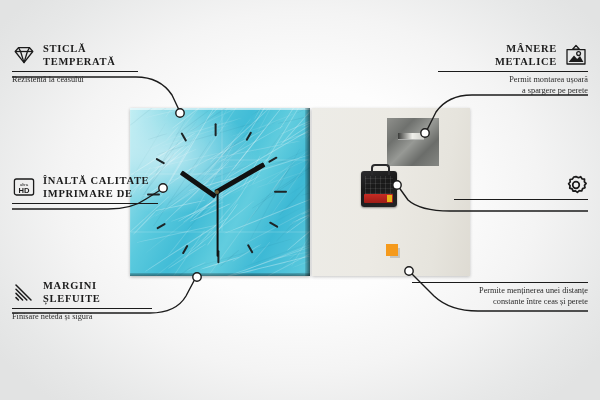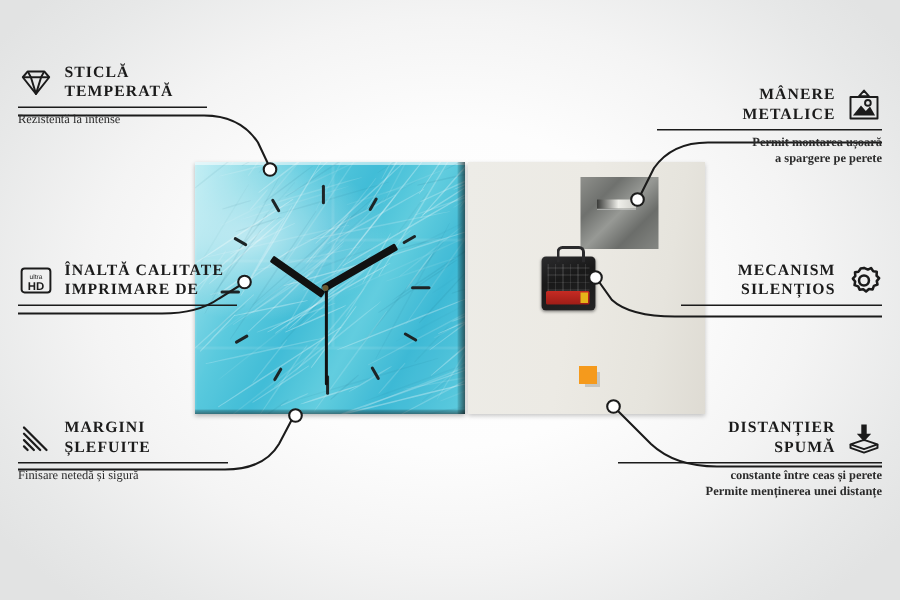--- a/index.html
+++ b/index.html
@@ -107,21 +107,21 @@
   }
   .co-rule{height:1px;background:#1b1b1b;margin-top:3px;}
   .co-sub{
     font-size:8.3px;color:#2a2a2a;line-height:10.5px;margin-top:3px;
   }
   .left .co-head{justify-content:flex-start;}
   .left .co-title{text-align:left;}
   .left .co-sub{text-align:left;}
   .right .co-head{flex-direction:row;justify-content:flex-end;}
   .right .co-title{text-align:right;}
-  .right .co-sub{text-align:right;font-weight:bold;}
+  .right .co-sub{text-align:right;}
 
   .ico{width:24px;height:22px;flex:0 0 24px;display:block;}
 
   
   #lines{position:absolute;inset:0;pointer-events:none;}
 </style>
 </head>
 <body>
 
 <div id="stage">
@@ -355,21 +355,21 @@
           <path d="M6.5,3.6 L8.6,7.5 L12,18.6 L15.4,7.5 L17.5,3.6"></path>
         </g>
       </svg>
       <div class="co-title">
         <div>STICLĂ</div>
         <div>TEMPERATĂ</div>
       </div>
     </div>
     <div class="co-rule"></div>
     <div class="co-sub">
-      <div>Rezistentă la intense</div>
+      <div>Rezistentă la ceasului</div>
     </div>
   </div>
 
   <div class="callout left" style="left:12px;top:174px;width:146px;">
     <div class="co-head">
       <svg class="ico" viewBox="0 0 24 22">
         <rect x="2.4" y="3" width="19.2" height="16" rx="2" fill="none" stroke="#1b1b1b" stroke-width="1.3"></rect>
         <text x="12" y="10" text-anchor="middle" font-family="Liberation Sans, sans-serif" font-size="4.4" fill="#1b1b1b">ultra</text>
         <text x="12" y="17" text-anchor="middle" font-family="Liberation Sans, sans-serif" font-size="7.6" font-weight="bold" fill="#1b1b1b">HD</text>
       </svg>
@@ -395,21 +395,21 @@
         <div>MARGINI</div>
         <div>ȘLEFUITE</div>
       </div>
     </div>
     <div class="co-rule"></div>
     <div class="co-sub">
       <div>Finisare netedă și sigură</div>
     </div>
   </div>
 
-  <div class="callout right" style="right:12px;top:42px;width:150px;margin-top:15px;">
+  <div class="callout right" style="right:12px;top:42px;width:150px;">
     <div class="co-head">
       <div class="co-title">
         <div>MÂNERE</div>
         <div>METALICE</div>
       </div>
       <svg class="ico" viewBox="0 0 24 22">
         <g fill="none" stroke="#1b1b1b" stroke-width="1.3" stroke-linejoin="round">
           <path d="M12,1.4 L15.4,5.2 L8.6,5.2 Z"></path>
           <rect x="3" y="5.6" width="18" height="14.4"></rect>
           <path d="M4.6,18 L10,11.4 L13.2,15 L16,12 L19.4,18 Z" fill="#1b1b1b" stroke="none"></path>
@@ -419,50 +419,31 @@
     </div>
     <div class="co-rule"></div>
     <div class="co-sub">
       <div>Permit montarea ușoară</div>
       <div>a spargere pe perete</div>
     </div>
   </div>
 
   <div class="callout right" style="right:12px;top:174px;width:134px;">
     <div class="co-head">
-      <div class="co-title">
-        <div>MECANISM</div>
-        <div>SILENȚIOS</div>
-      </div>
       <svg class="ico" viewBox="0 0 24 22">
         <g fill="none" stroke="#1b1b1b" stroke-width="1.7" stroke-linejoin="round">
           <path d="M12,2.6 l2.6,1.1 2.1,-1.0 1.5,2.2 2.3,0.3 -0.1,2.6 1.7,1.6 -1.6,2.0 0.5,2.3 -2.4,0.9 -0.9,2.4 -2.4,-0.3 -1.9,1.6 -1.9,-1.5 -2.4,0.4 -1.0,-2.3 -2.4,-0.8 0.4,-2.4 -1.5,-1.9 1.6,-1.8 -0.2,-2.5 2.4,-0.4 1.4,-2.1 Z"></path>
           <circle cx="12" cy="11" r="3.3"></circle>
         </g>
       </svg>
     </div>
     <div class="co-rule"></div>
   </div>
 
   <div class="callout right" style="right:12px;top:279px;width:176px;">
-    <div class="co-head">
-      <div class="co-title">
-        <div>DISTANȚIER</div>
-        <div>SPUMĂ</div>
-      </div>
-      <svg class="ico" viewBox="0 0 24 22">
-        <g fill="#1b1b1b">
-          <path d="M10.2,2 h3.6 v6.2 h3.0 L12,13.4 L7.2,8.2 h3.0 Z"></path>
-        </g>
-        <g fill="none" stroke="#1b1b1b" stroke-width="1.3" stroke-linejoin="round">
-          <path d="M12,12.3 L21,15.3 L12,18.4 L3,15.3 Z"></path>
-          <path d="M3,15.3 v2.3 L12,20.7 L21,17.6 v-2.3"></path>
-        </g>
-      </svg>
-    </div>
     <div class="co-rule"></div>
     <div class="co-sub">
+      <div>Permite menținerea unei distanțe</div>
       <div>constante între ceas și perete</div>
-      <div>Permite menținerea unei distanțe</div>
     </div>
   </div>
 
 </div>
 
 </body></html>

